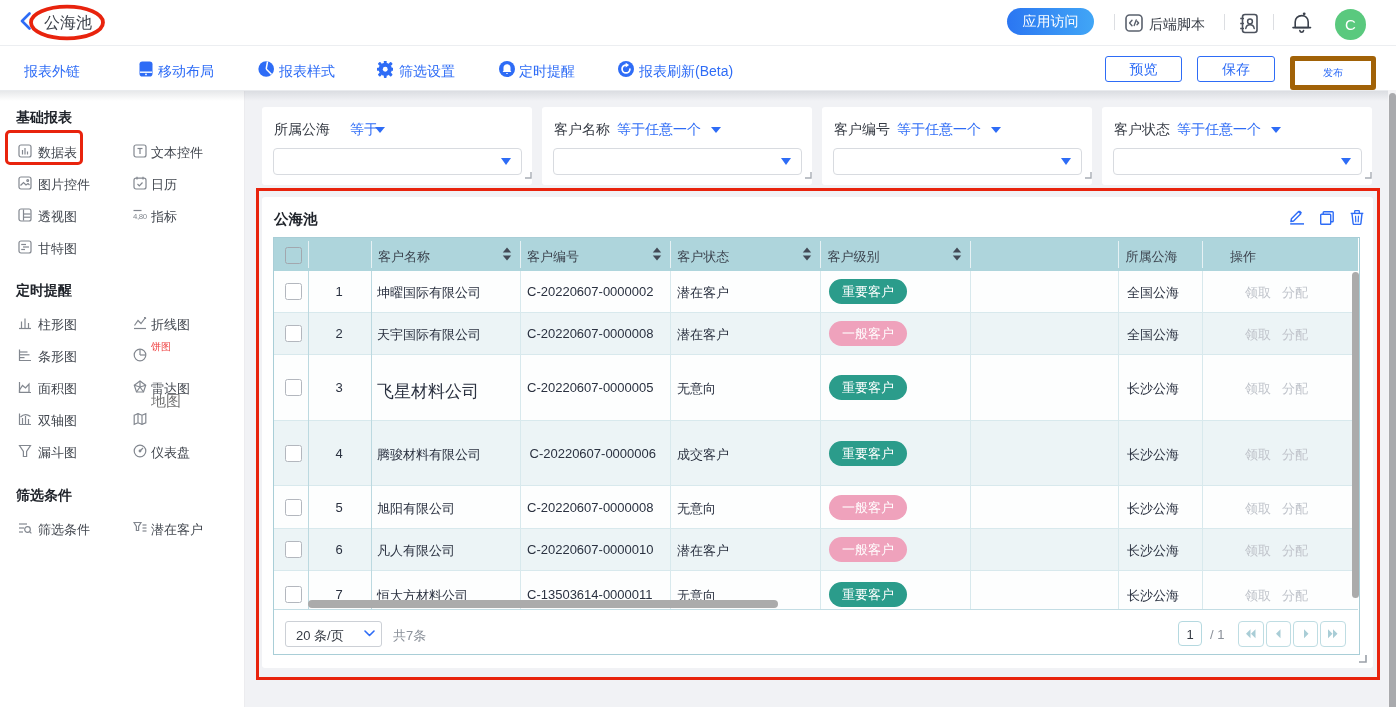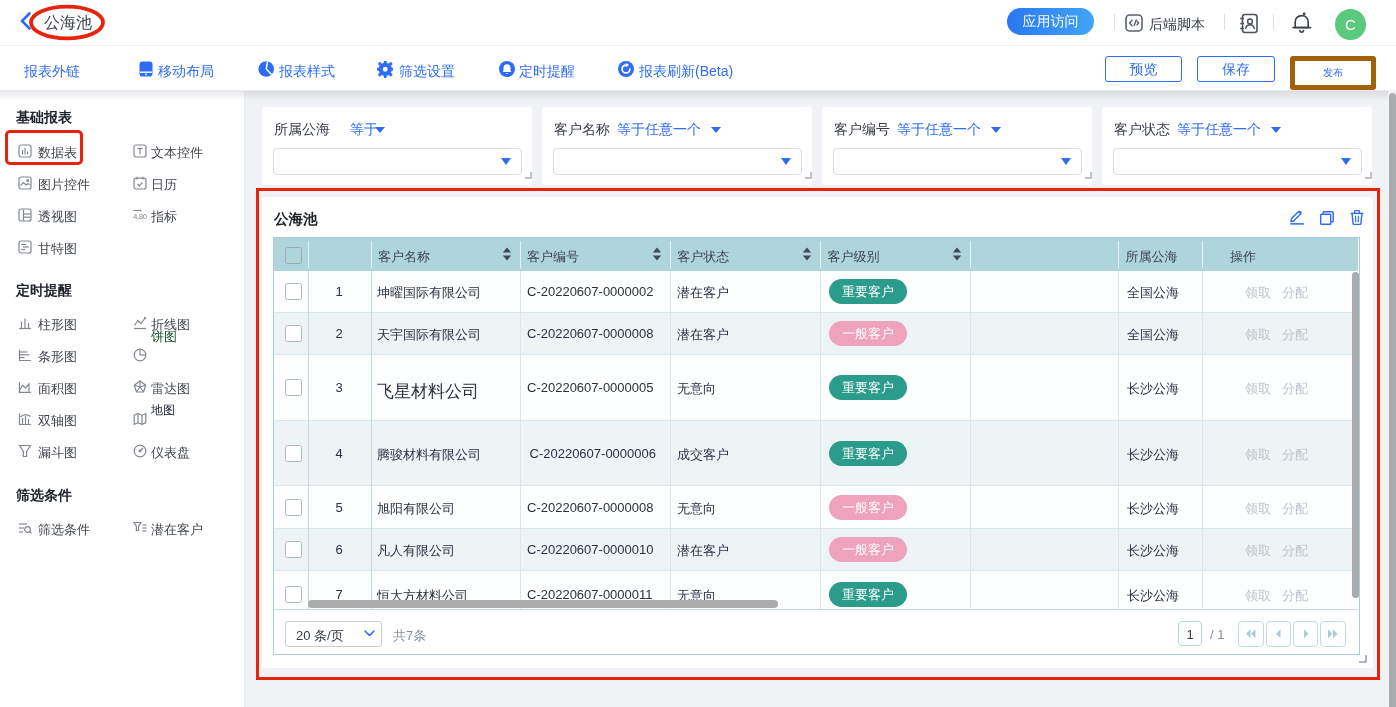--- a/index.html
+++ b/index.html
@@ -167,21 +167,21 @@
     <line x1="1.8" y1="4" x2="9.5" y2="4"></line>
     <line x1="1.8" y1="6.8" x2="11.5" y2="6.8"></line>
     <line x1="1.8" y1="9.6" x2="6.5" y2="9.6"></line>
   </svg>
 <div class="abs" style="left:38px;top:347.5px;font-size:13px;color:#42474f;">条形图</div>
 <svg class="abs" style="left:133px;top:347.5px;" width="14" height="14" viewBox="0 0 14 14" fill="none" stroke="#82878f" stroke-width="1.2">
     <circle cx="7" cy="7" r="5.8"></circle>
     <line x1="7" y1="7" x2="7" y2="1.4"></line>
     <line x1="7" y1="7" x2="12.6" y2="7"></line>
   </svg>
-<div class="abs" style="left:151px;top:328px;font-size:13px;color:#14532d;">饼图</div>
+<div class="abs" style="left:151px;top:340px;font-size:10px;color:#ef4444;">饼图</div>
 <svg class="abs" style="left:18px;top:379.5px;" width="14" height="14" viewBox="0 0 14 14" fill="none" stroke="#82878f" stroke-width="1.2">
     <polyline points="1.5,2 1.5,12.5 13,12.5"></polyline>
     <path d="M1.5,10 L4.5,5.5 L7.5,8 L11,4 L11,12.3 L1.5,12.3 Z"></path>
   </svg>
 <div class="abs" style="left:38px;top:379.5px;font-size:13px;color:#42474f;">面积图</div>
 <svg class="abs" style="left:133px;top:379.5px;" width="14" height="14" viewBox="0 0 14 14" fill="none" stroke="#82878f" stroke-width="1.2">
     <polygon points="7,1 12.7,5.2 10.5,12 3.5,12 1.3,5.2"></polygon>
     <line x1="7" y1="7" x2="7" y2="1"></line>
     <line x1="7" y1="7" x2="12.7" y2="5.2"></line>
     <line x1="7" y1="7" x2="10.5" y2="12"></line>
@@ -195,21 +195,21 @@
     <line x1="7.5" y1="4" x2="7.5" y2="12"></line>
     <line x1="10.5" y1="7" x2="10.5" y2="12"></line>
     <path d="M2.5,5 Q7,0.5 12.5,4.5"></path>
   </svg>
 <div class="abs" style="left:38px;top:411.5px;font-size:13px;color:#42474f;">双轴图</div>
 <svg class="abs" style="left:133px;top:411.5px;" width="14" height="14" viewBox="0 0 14 14" fill="none" stroke="#82878f" stroke-width="1.2">
     <path d="M1.2,3.2 L5,1.6 L9,3.2 L12.8,1.6 L12.8,10.8 L9,12.4 L5,10.8 L1.2,12.4 Z"></path>
     <line x1="5" y1="1.6" x2="5" y2="10.8"></line>
     <line x1="9" y1="3.2" x2="9" y2="12.4"></line>
   </svg>
-<div class="abs" style="left:151px;top:402px;font-size:12px;color:#0f172a;">地图</div>
+<div class="abs" style="left:151px;top:392px;font-size:15px;color:#737373;">地图</div>
 <svg class="abs" style="left:18px;top:443.5px;" width="14" height="14" viewBox="0 0 14 14" fill="none" stroke="#82878f" stroke-width="1.2">
     <path d="M1.5,1.5 L12.5,1.5 L8.6,7.5 L8.6,12.5 L5.4,12.5 L5.4,7.5 Z"></path>
   </svg>
 <div class="abs" style="left:38px;top:443.5px;font-size:13px;color:#42474f;">漏斗图</div>
 <svg class="abs" style="left:133px;top:443.5px;" width="14" height="14" viewBox="0 0 14 14" fill="none" stroke="#82878f" stroke-width="1.2">
     <circle cx="7" cy="7" r="5.8"></circle>
     <line x1="7" y1="7" x2="10" y2="4"></line>
     <circle cx="7" cy="7" r="0.8"></circle>
   </svg>
 <div class="abs" style="left:151px;top:443.5px;font-size:13px;color:#42474f;">仪表盘</div>
@@ -369,21 +369,21 @@
       <div style="position:absolute;left:103.5px;top:271.75px;font-size:13px;color:#2a3140;">凡人有限公司</div>
       <div style="position:absolute;left:253.5px;top:271.75px;font-size:13px;color:#2a3140;">C-20220607-0000010</div>
       <div style="position:absolute;left:403.5px;top:271.75px;font-size:13px;color:#2a3140;">潜在客户</div>
       <div style="position:absolute;left:555.5px;top:266.75px;width:78px;height:25px;border-radius:12.5px;background:#efa2bc;color:#fff;font-size:13px;text-align:center;line-height:25px;">一般客户</div>
       <div style="position:absolute;left:853.5px;top:271.75px;font-size:13px;color:#2a3140;">长沙公海</div>
       <div style="position:absolute;left:928.5px;top:271.75px;width:149px;text-align:center;font-size:13px;color:#c0c4cb;">领取&nbsp;&nbsp;&nbsp;分配</div>
       <div style="position:absolute;left:0;top:300.5px;width:100%;height:46.0px;background:#fdfefe;border-bottom:1px solid #d8e9ed;box-sizing:border-box;"></div>
       <div style="position:absolute;left:11.0px;top:315.0px;width:15px;height:15px;border:1.6px solid #b3b7be;border-radius:2.5px;background:#fff;"></div>
       <div style="position:absolute;left:34.0px;top:316.0px;width:63px;text-align:center;font-size:13px;color:#2a3140;">7</div>
       <div style="position:absolute;left:103.5px;top:316.0px;font-size:13px;color:#2a3140;text-align:right;">恒大方材料公司</div>
-      <div style="position:absolute;left:253.5px;top:316.0px;font-size:13px;color:#2a3140;">C-20220607-0000011</div>
+      <div style="position:absolute;left:253.5px;top:316.0px;font-size:13px;color:#2a3140;">C-13503614-0000011</div>
       <div style="position:absolute;left:403.5px;top:316.0px;font-size:13px;color:#2a3140;">无意向</div>
       <div style="position:absolute;left:555.5px;top:311.0px;width:78px;height:25px;border-radius:12.5px;background:#2b9c8b;color:#fff;font-size:13px;text-align:center;line-height:25px;">重要客户</div>
       <div style="position:absolute;left:853.5px;top:316.0px;font-size:13px;color:#2a3140;">长沙公海</div>
       <div style="position:absolute;left:928.5px;top:316.0px;width:149px;text-align:center;font-size:13px;color:#c0c4cb;">领取&nbsp;&nbsp;&nbsp;分配</div>
       <div style="position:absolute;left:34.0px;top:0;width:1px;height:100%;background:#bcd9e0;"></div>
       <div style="position:absolute;left:97.0px;top:0;width:1px;height:100%;background:#bcd9e0;"></div>
       <div style="position:absolute;left:246.0px;top:0;width:1px;height:100%;background:#d8e9ed;"></div>
       <div style="position:absolute;left:396.29999999999995px;top:0;width:1px;height:100%;background:#d8e9ed;"></div>
       <div style="position:absolute;left:546.5px;top:0;width:1px;height:100%;background:#d8e9ed;"></div>
       <div style="position:absolute;left:696.5px;top:0;width:1px;height:100%;background:#d8e9ed;"></div>

